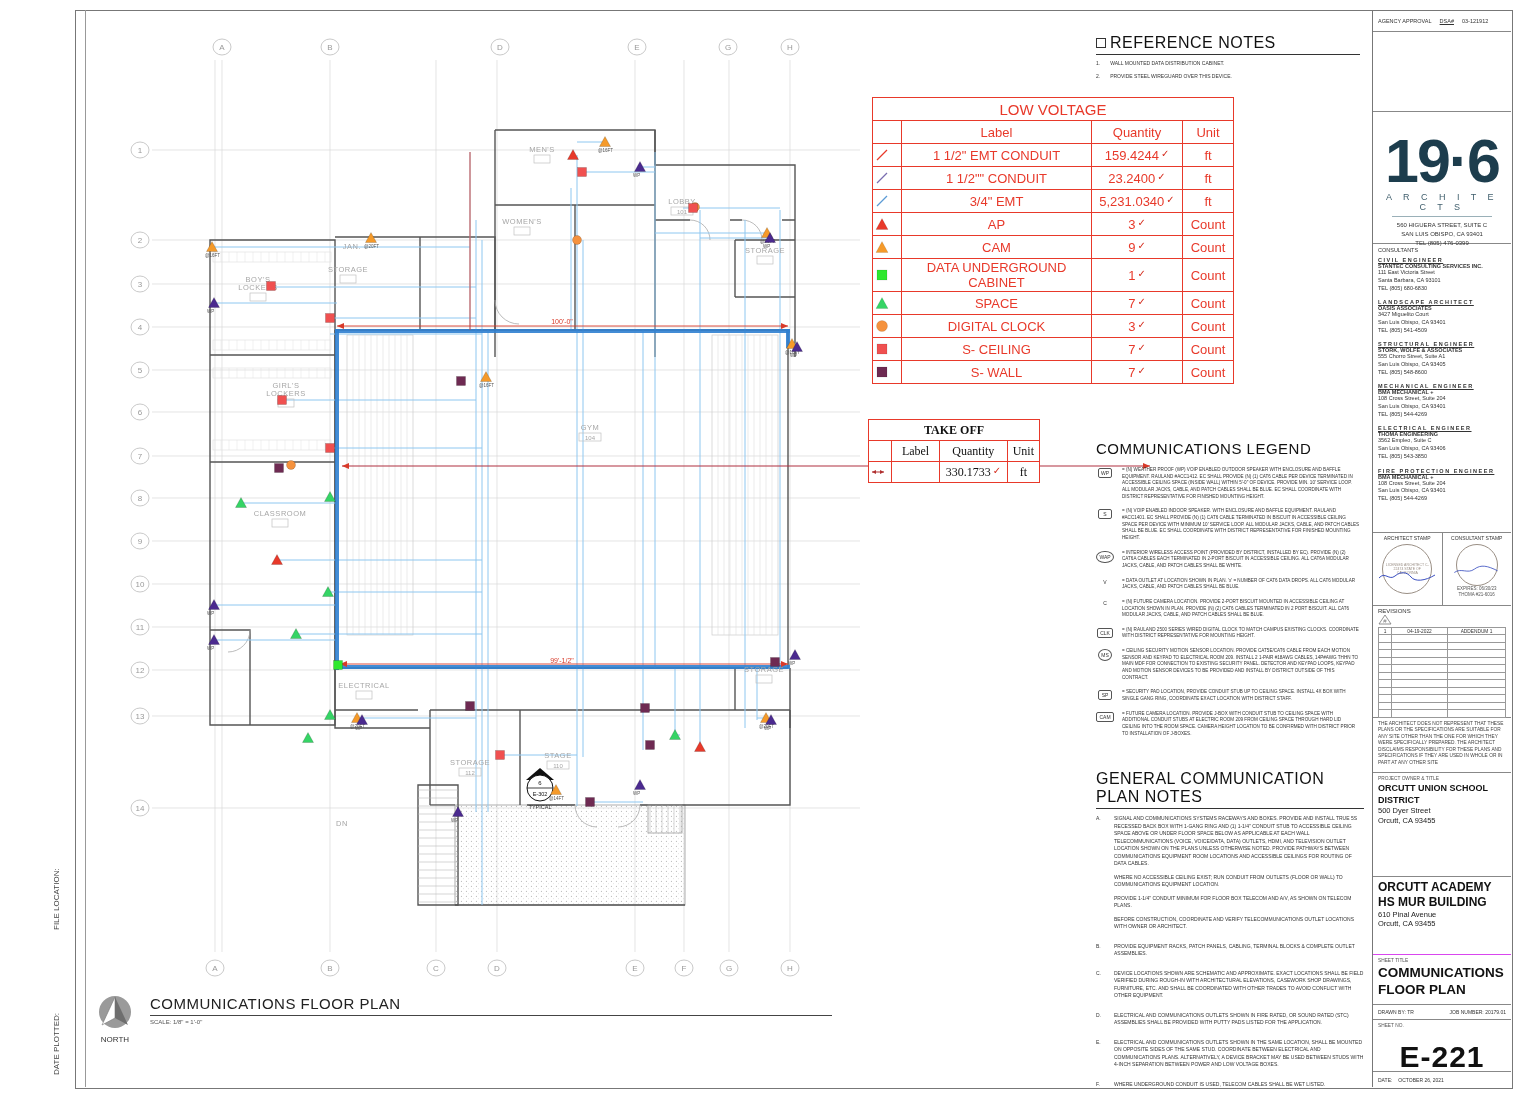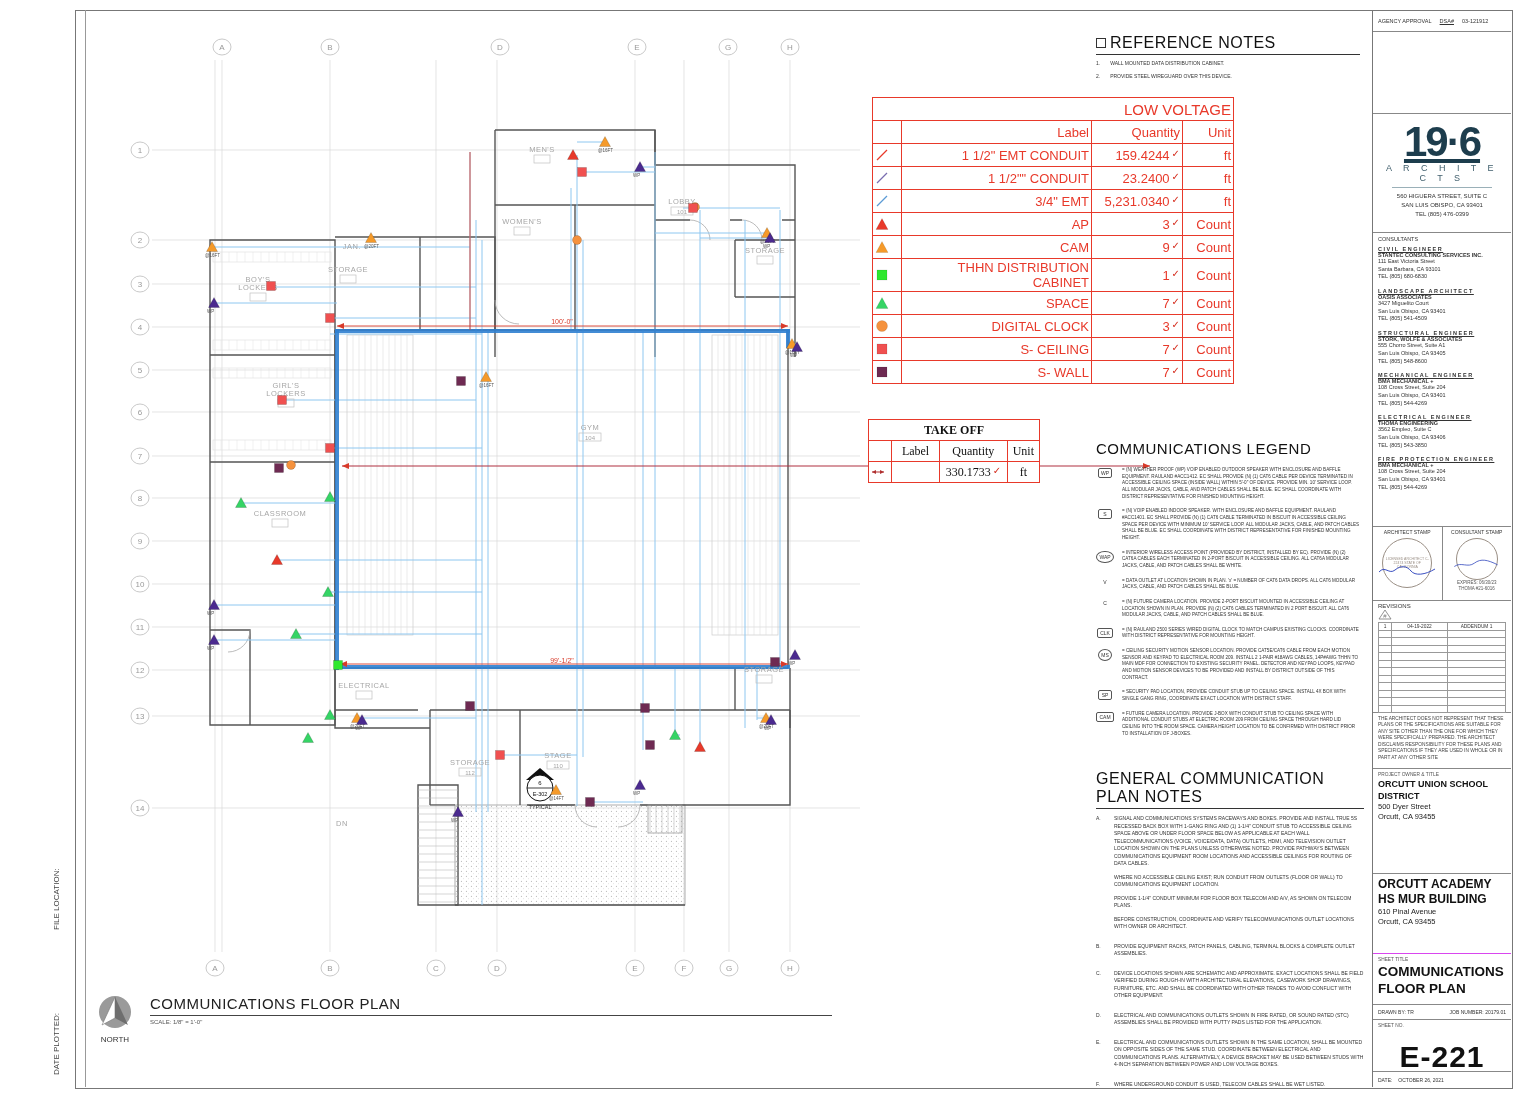--- a/index.html
+++ b/index.html
@@ -6,21 +6,21 @@
   .sheet{position:relative;width:1536px;height:1097px;background:#fff;overflow:hidden;
          font-family:"Liberation Sans","DejaVu Sans",sans-serif;color:#222;}
   .frame{position:absolute;left:75px;top:10px;width:1436px;height:1077px;border:1px solid #777;}
   .innerline{position:absolute;left:85px;top:10px;width:1px;height:1077px;background:#999;}
   .tbsep{position:absolute;left:1372px;top:10px;width:1px;height:1077px;background:#777;}
   .margin-text{position:absolute;left:52px;font-size:8px;color:#444;transform:rotate(-90deg);transform-origin:left top;white-space:nowrap;}
 
   
   .lv-table{position:absolute;left:872px;top:97px;width:362px;border-collapse:collapse;
             color:#e8392a;font-size:13px;}
-  .lv-table td{border:1.6px solid #e8392a;text-align:right;padding:1px 2px;height:20px;background:#fff;}
+  .lv-table td{border:1.6px solid #e8392a;text-align:center;padding:1px 2px;height:20px;background:#fff;}
   .lv-title{font-size:15px;height:22px;}
   .lv-sym{width:24px;}
   .lv-qty{width:86px;}
   .lv-unit{width:46px;}
   .chk{color:#d4291a;font-size:10px;vertical-align:top;margin-left:2px;}
   
   .to-table{position:absolute;left:868px;top:408px;width:172px;border-collapse:collapse;
             font-family:"Liberation Serif","DejaVu Serif",serif;font-size:12px;color:#111;margin-top:11px;}
   .to-table td{border:1.4px solid #e8392a;text-align:center;padding:1px 2px;height:18px;background:#fff;}
 
@@ -43,21 +43,21 @@
   .gn-item p{margin:0 0 6px 0;}
 
   
   .titleblock{position:absolute;left:1373px;top:10px;width:138px;height:1077px;
               display:flex;flex-direction:column;font-size:6px;color:#333;}
   .tb-sec{border-bottom:1px solid #888;position:relative;box-sizing:border-box;padding:3px 5px;}
   .tb-agency{height:24px;display:flex;gap:8px;align-items:center;font-size:5.5px;}
   .tb-agency .dsa{text-decoration:underline;}
   .tb-blank{height:90px;}
   .tb-logo{height:132px;text-align:center;}
-  .logo-mark{font-size:42px;font-weight:bold;color:#1d3d4d;letter-spacing:-2px;line-height:1.0;margin-top:4px;text-decoration:underline;}
+  .logo-mark{font-size:61px;font-weight:bold;color:#1d3d4d;letter-spacing:-2px;line-height:1.0;margin-top:16px;}
   .logo-arch{font-size:9px;letter-spacing:4.5px;color:#42606e;margin-top:0px;}
   .logo-rule{width:100px;height:1px;background:#9ab0b8;margin:4px auto;}
   .logo-addr{font-size:6px;color:#333;line-height:1.5;}
   .tb-consultants{height:327px;}
   .cons-label{font-size:5.5px;margin-bottom:4px;}
   .cons-entry{margin-bottom:7px;}
   .cons-role{font-size:5.5px;letter-spacing:1.5px;text-decoration:underline;font-weight:bold;}
   .cons-firm{font-size:5.5px;font-weight:bold;}
   .cons-line{font-size:5.5px;line-height:1.4;}
   .tb-stamps{height:82px;display:flex;padding:0;}
@@ -772,21 +772,21 @@
           <td>CAM</td>
           <td class="lv-qty">9<span class="chk">✓</span></td>
           <td class="lv-unit">Count</td>
         </tr>
         <tr>
           <td class="lv-sym">
             <svg width="14" height="14" viewBox="0 0 14 14">
               <rect x="2" y="2" width="10" height="10" fill="#2ee82e" stroke="#00000033" stroke-width="0.5"></rect>
             </svg>
           </td>
-          <td>THHN DISTRIBUTION CABINET</td>
+          <td>DATA UNDERGROUND CABINET</td>
           <td class="lv-qty">1<span class="chk">✓</span></td>
           <td class="lv-unit">Count</td>
         </tr>
         <tr>
           <td class="lv-sym">
             <svg width="14" height="14" viewBox="0 0 14 14">
               <path d="M7 1.5 L13 12.5 L1 12.5 Z" fill="#35d465" stroke="#00000033" stroke-width="0.5"></path>
             </svg>
           </td>
           <td>SPACE</td>

